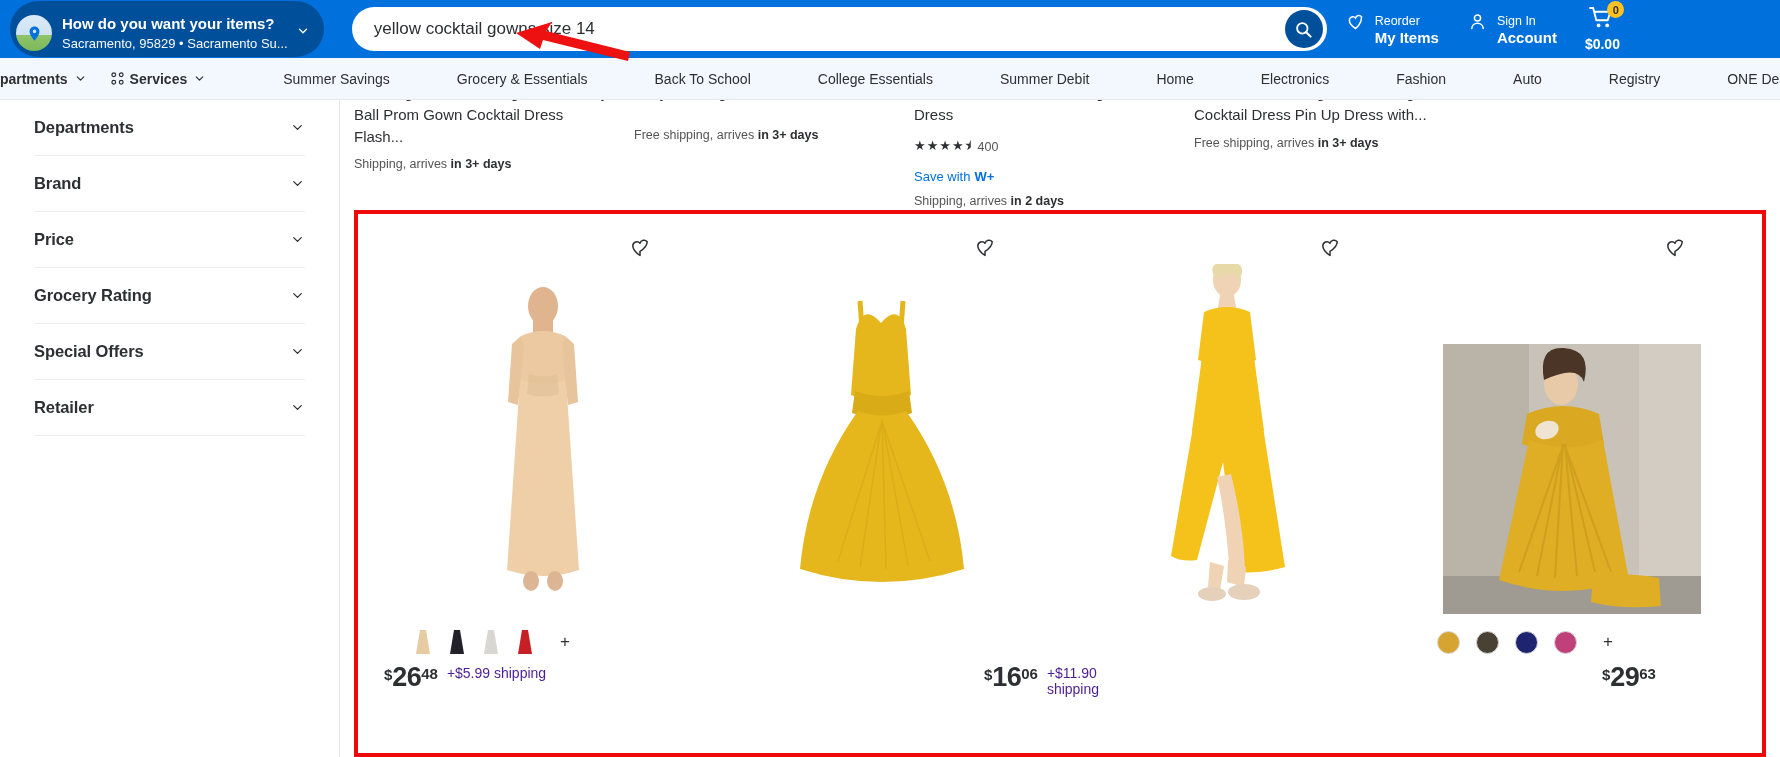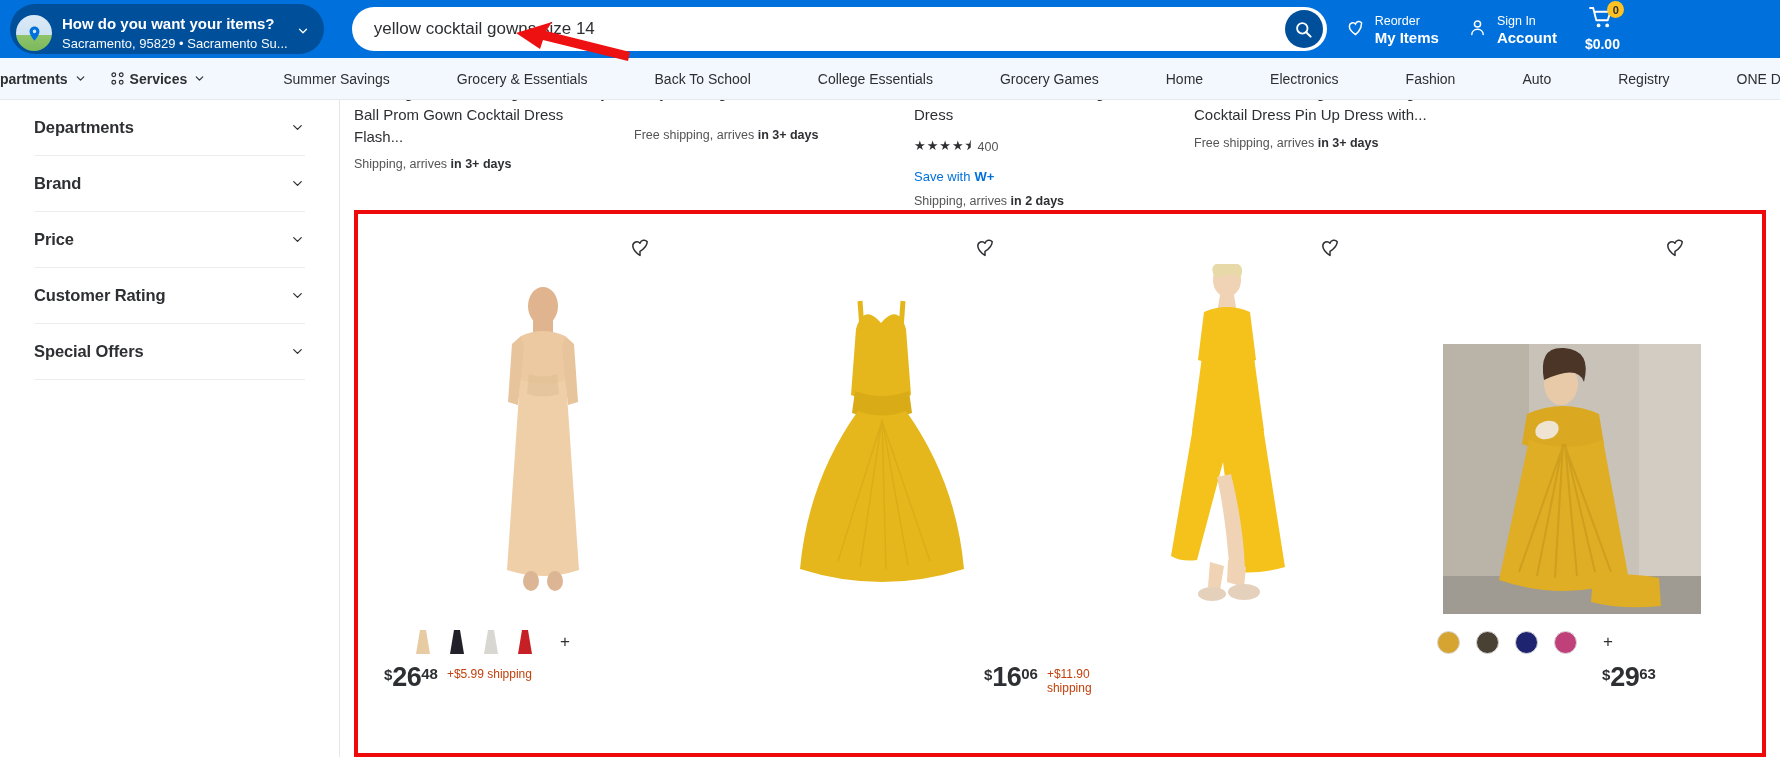--- a/index.html
+++ b/index.html
@@ -17,21 +17,21 @@
     position: absolute; top: 0; left: 0;
     width: 1780px; height: 58px;
     background: #0071dc;
     display: flex; align-items: center;
     z-index: 20;
   }
   .loc-pill {
     display: flex; align-items: center;
     background: #004f9a;
     border-radius: 999px;
-    height: 50px;
+    height: 56px;
     margin-left: 10px;
     padding: 8px 14px 0 6px;
     min-width: 270px;
     cursor: pointer;
   }
   .loc-icon {
     width: 36px; height: 36px; border-radius: 50%;
     background: linear-gradient(180deg,#dbe9f7 0%,#cfe3f2 55%,#8fc46b 56%,#7cb85a 100%);
     display: flex; align-items: center; justify-content: center;
     flex: 0 0 36px;
@@ -66,21 +66,21 @@
   }
   .search-btn {
     width: 38px; height: 38px; border-radius: 50%;
     background: #004f9a;
     border: 0; cursor: pointer;
     display: flex; align-items: center; justify-content: center;
     flex: 0 0 38px;
   }
 
   .hdr-actions { display: flex; align-items: center; gap: 28px; margin-right: 22px; }
-  .hdr-item { display: flex; align-items: center; gap: 9px; color: #fff; cursor: pointer; }
+  .hdr-item { display: flex; align-items: flex-start; gap: 9px; color: #fff; cursor: pointer; }
   .hdr-lines { line-height: 1.15; }
   .hdr-l1 { font-size: 12.5px; font-weight: 400; }
   .hdr-l2 { font-size: 15px; font-weight: 700; }
   .cart {
     display: flex; flex-direction: column; align-items: center;
     color: #fff; cursor: pointer; position: relative; margin-right: 4px;
   }
   .cart-badge {
     position: absolute; top: -5px; right: -9px;
     background: #ffc220; color: #2e2f32;
@@ -165,21 +165,21 @@
   }
   .swatches { display: flex; align-items: center; gap: 16px; margin-top: 14px; padding-left: 38px; height: 28px; }
   .sw { width: 18px; height: 26px; }
   .sw-round { width: 23px; height: 23px; border-radius: 50%; border: 1px solid #d9d9d9; }
   .sw-plus { font-size: 17px; color: #2e2f32; margin-left: 10px; }
   .price-row { display: flex; align-items: baseline; gap: 9px; margin-top: 8px; padding-left: 8px; }
   .price { font-size: 15px; font-weight: 700; color: #2e2f32; display: flex; align-items: flex-start; }
   .price .dol { font-size: 15px; font-weight: 700; position: relative; top: 2px; }
   .price .int { font-size: 27px; font-weight: 800; line-height: 1; letter-spacing: -.6px; }
   .price .cts { font-size: 15px; font-weight: 800; position: relative; top: 1px; }
-  .ship { font-size: 12px; color: #c2410c; }
+  .ship { font-size: 14px; color: #4c1d95; }
 
   .card2 .price-row { padding-left: 275px; }
   .card3 .price-row { padding-left: 548px; }
   .card4 .price-row { padding-left: 820px; }
 
   
   .dress-svg { display: block; }
 
   
   .arrow-ann { position: absolute; left: 512px; top: 20px; z-index: 40; pointer-events: none; }
@@ -285,21 +285,21 @@
       <span>Services</span>
       <svg width="13" height="13" viewBox="0 0 24 24">
           <path d="M6 9l6 6 6-6" stroke="#2e2f32" stroke-width="2.2" fill="none" stroke-linecap="round" stroke-linejoin="round"></path>
         </svg>
     </div>
     <div class="nav-sep"></div>
     <div class="nav-link">Summer Savings</div>
     <div class="nav-link">Grocery &amp; Essentials</div>
     <div class="nav-link">Back To School</div>
     <div class="nav-link">College Essentials</div>
-    <div class="nav-link">Grocery Games</div>
+    <div class="nav-link">Summer Debit</div>
     <div class="nav-link">Home</div>
     <div class="nav-link">Electronics</div>
     <div class="nav-link">Fashion</div>
     <div class="nav-link">Auto</div>
     <div class="nav-link">Registry</div>
     <div class="nav-link">ONE Debit</div>
     <div class="nav-link">Walmart+</div>
   </div>
 
   <div class="sidebar">
@@ -315,27 +315,33 @@
           <path d="M6 9l6 6 6-6" stroke="#2e2f32" stroke-width="2" fill="none" stroke-linecap="round" stroke-linejoin="round"></path>
         </svg>
     </div>
     <div class="filter-row">
       <span class="filter-label">Price</span>
       <svg width="15" height="15" viewBox="0 0 24 24">
           <path d="M6 9l6 6 6-6" stroke="#2e2f32" stroke-width="2" fill="none" stroke-linecap="round" stroke-linejoin="round"></path>
         </svg>
     </div>
     <div class="filter-row">
-      <span class="filter-label">Customer Rating</span>
+      <span class="filter-label">Grocery Rating</span>
       <svg width="15" height="15" viewBox="0 0 24 24">
           <path d="M6 9l6 6 6-6" stroke="#2e2f32" stroke-width="2" fill="none" stroke-linecap="round" stroke-linejoin="round"></path>
         </svg>
     </div>
     <div class="filter-row">
       <span class="filter-label">Special Offers</span>
+      <svg width="15" height="15" viewBox="0 0 24 24">
+          <path d="M6 9l6 6 6-6" stroke="#2e2f32" stroke-width="2" fill="none" stroke-linecap="round" stroke-linejoin="round"></path>
+        </svg>
+    </div>
+    <div class="filter-row">
+      <span class="filter-label">Retailer</span>
       <svg width="15" height="15" viewBox="0 0 24 24">
           <path d="M6 9l6 6 6-6" stroke="#2e2f32" stroke-width="2" fill="none" stroke-linecap="round" stroke-linejoin="round"></path>
         </svg>
     </div>
   </div>
 
   <div class="results">
 
     <div class="row-top">
       <div class="tp-cell">

